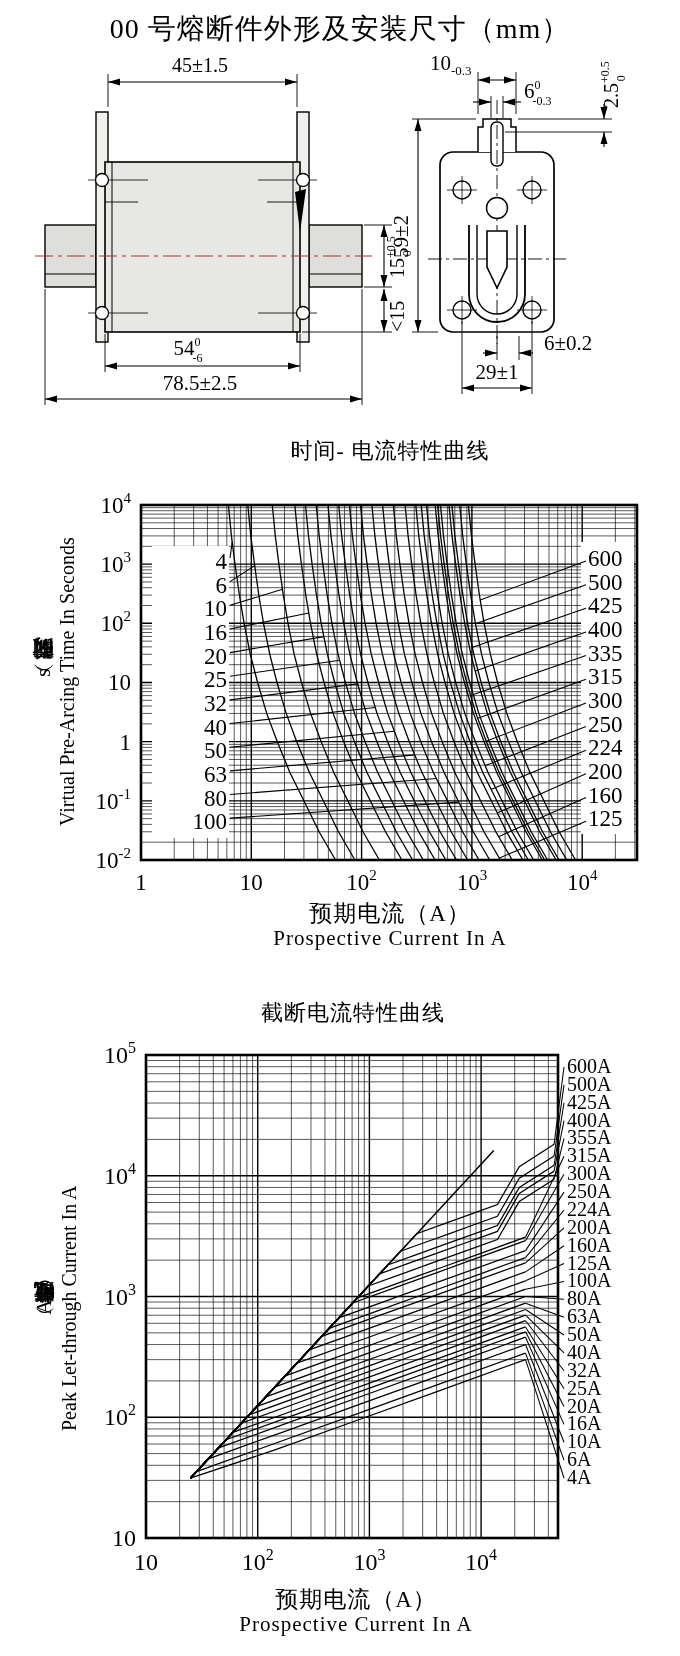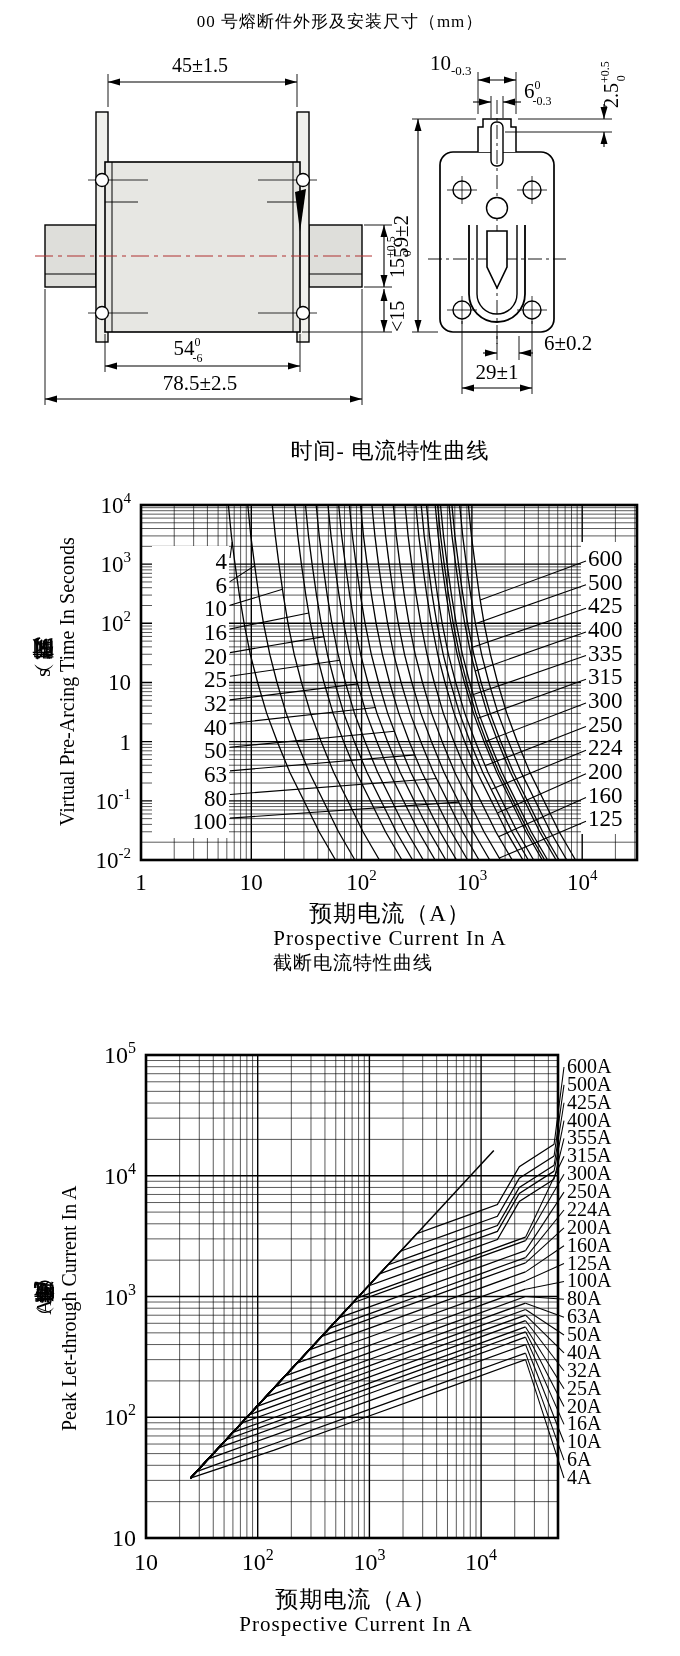--- a/index.html
+++ b/index.html
@@ -9,21 +9,21 @@
   .vlabel{position:absolute;writing-mode:vertical-rl;transform:rotate(180deg);
           display:flex;align-items:center;justify-content:center;white-space:nowrap;}
   svg{position:absolute;left:0;}
   svg text{font-family:"Liberation Serif","DejaVu Serif",serif;fill:#000;}
   .dimtxt{font-size:20px;}
   .toltop{font-size:12px;}
 </style>
 </head>
 <body>
 
-<div class="ctitle" style="top:10px;left:0;width:680px;font-size:17px;">00 号熔断件外形及安装尺寸（mm）</div>
+<div class="ctitle" style="top:10px;left:0;width:680px;font-size:28px;">00 号熔断件外形及安装尺寸（mm）</div>
 
 <svg id="drawing-svg" width="680" height="378" viewBox="0 0 680 378" style="top:42px;">
   <defs>
     <marker id="arr" markerWidth="13" markerHeight="9" refX="12" refY="4.5" orient="auto-start-reverse" markerUnits="userSpaceOnUse">
       <path d="M0,1 L12,4.5 L0,8 z" fill="#000"></path>
     </marker>
   </defs>
 
   <g>
     <rect x="45" y="183" width="51" height="62" fill="#dededa" stroke="#000" stroke-width="1.4"></rect>
@@ -323,21 +323,21 @@
     <text x="131" y="152.14999999999998" font-size="23" text-anchor="end"><tspan>10</tspan><tspan dy="-10" font-size="15">3</tspan></text>
     <text x="131" y="211.32" font-size="23" text-anchor="end"><tspan>10</tspan><tspan dy="-10" font-size="15">2</tspan></text>
     <text x="131" y="270.49" font-size="23" text-anchor="end"><tspan>10</tspan></text>
     <text x="131" y="329.65999999999997" font-size="23" text-anchor="end"><tspan>1</tspan></text>
     <text x="131" y="388.83" font-size="23" text-anchor="end"><tspan>10</tspan><tspan dy="-10" font-size="15">-1</tspan></text>
     <text x="131" y="448" font-size="23" text-anchor="end"><tspan>10</tspan><tspan dy="-10" font-size="15">-2</tspan></text>
   </svg>
 <div class="ctitle" style="top:898px;left:140px;width:500px;font-size:23px;">预期电流（A）</div>
 <div class="ctitle" style="top:926px;left:140px;width:500px;font-size:21px;">Prospective Current In A</div>
 
-<div class="ctitle" style="top:950px;left:146px;width:414px;font-size:19px;">截断电流特性曲线</div>
+<div class="ctitle" style="top:998px;left:146px;width:414px;font-size:22px;">截断电流特性曲线</div>
 <div class="vlabel" style="left:30px;top:1165px;height:290px;font-size:21px;">截断电流（峰值 A）</div>
 <div class="vlabel" style="left:58px;top:1068px;height:480px;font-size:20px;">Peak Let-through Current In A</div>
 <svg id="chart2-svg" width="680" height="726" viewBox="0 0 680 726" style="top:930px;">
     <g>
       <line x1="146" y1="125" x2="146" y2="608" stroke="#000" stroke-width="1.4"></line>
       <line x1="179.62505051566671" y1="125" x2="179.62505051566671" y2="608" stroke="#000" stroke-width="0.65"></line>
       <line x1="199.2944441521863" y1="125" x2="199.2944441521863" y2="608" stroke="#000" stroke-width="0.65"></line>
       <line x1="213.25010103133343" y1="125" x2="213.25010103133343" y2="608" stroke="#000" stroke-width="0.65"></line>
       <line x1="224.0749494843333" y1="125" x2="224.0749494843333" y2="608" stroke="#000" stroke-width="0.65"></line>
       <line x1="232.919494667853" y1="125" x2="232.919494667853" y2="608" stroke="#000" stroke-width="0.65"></line>

